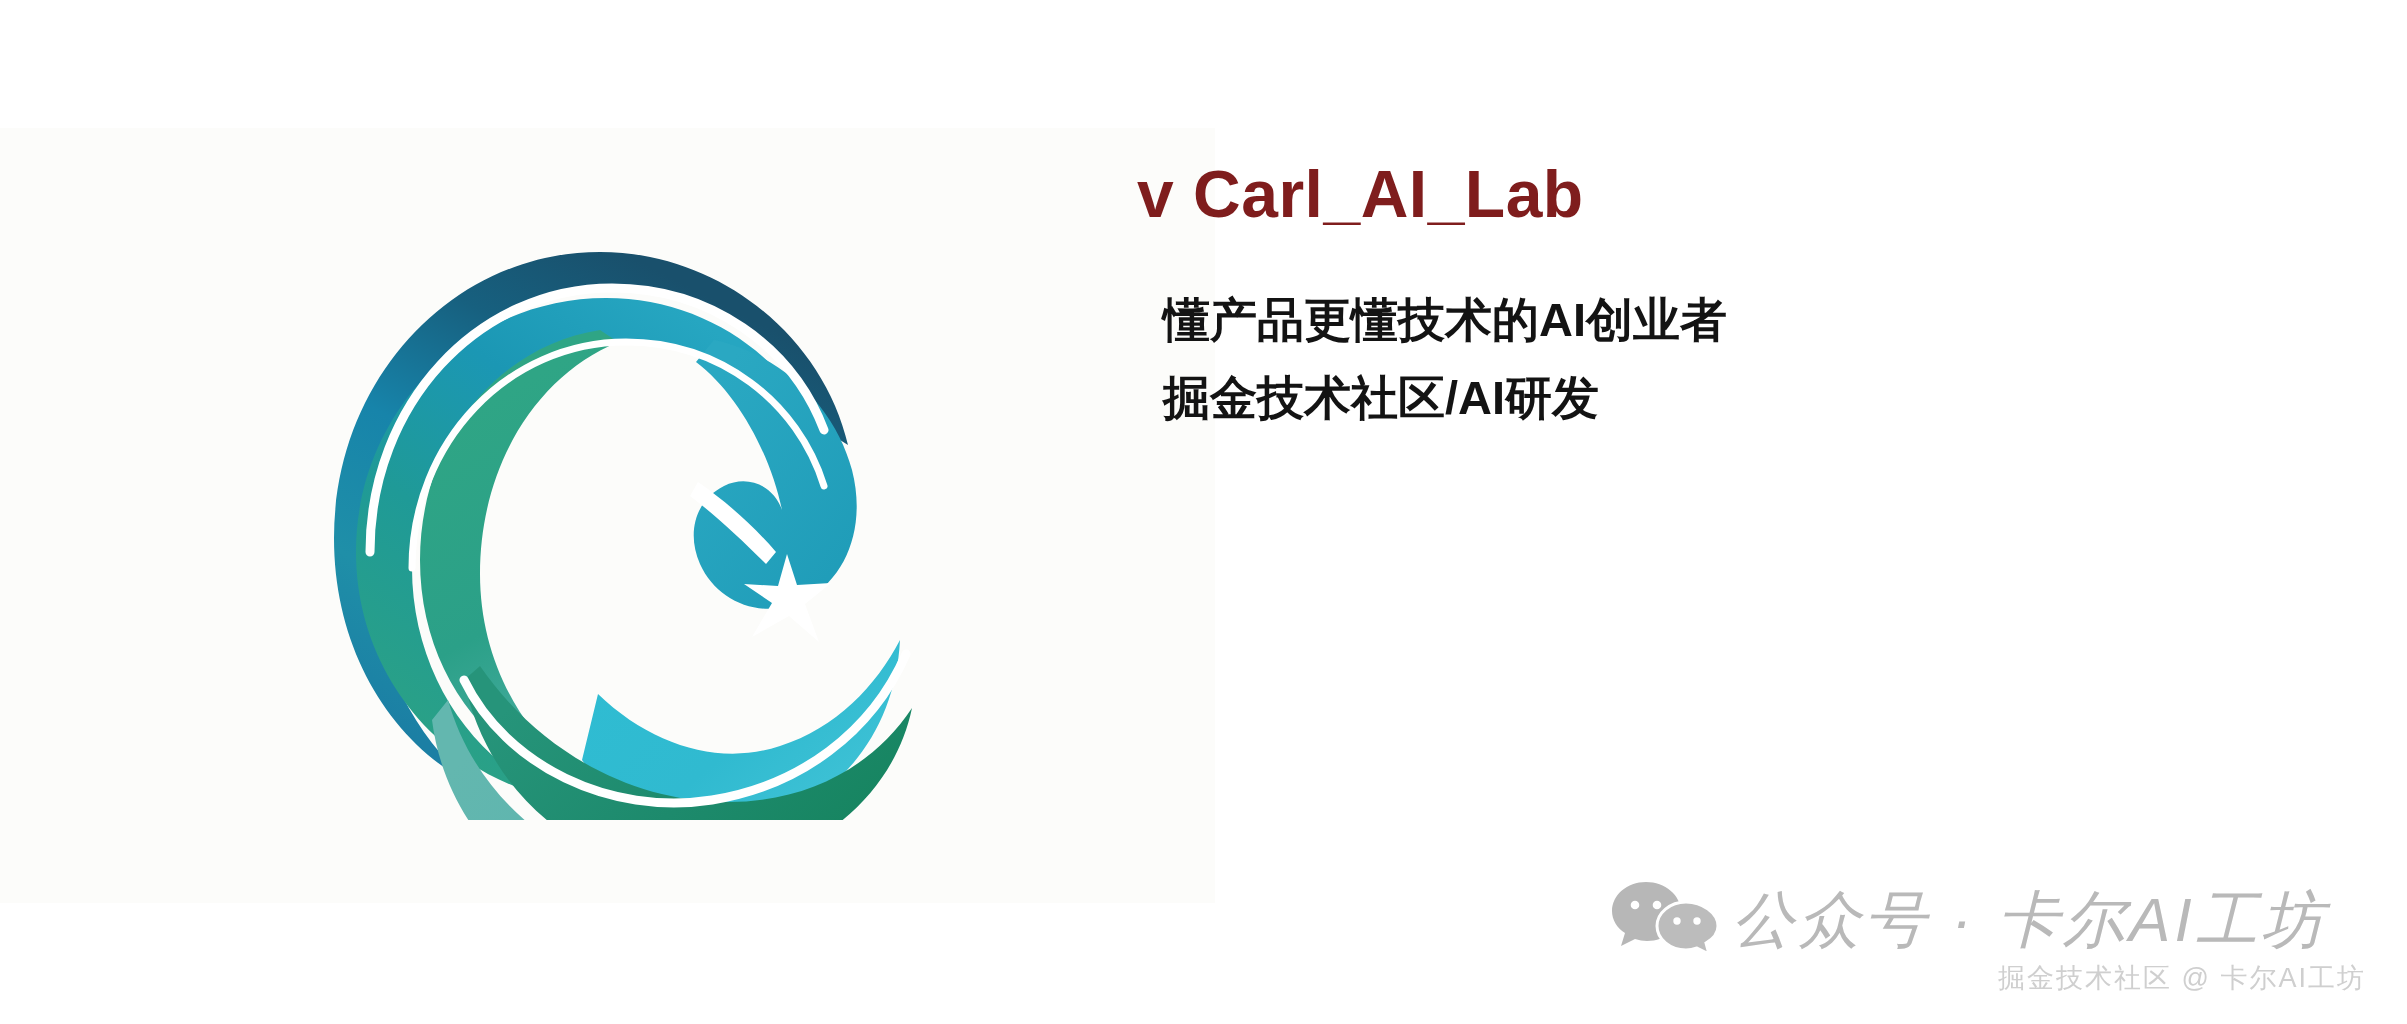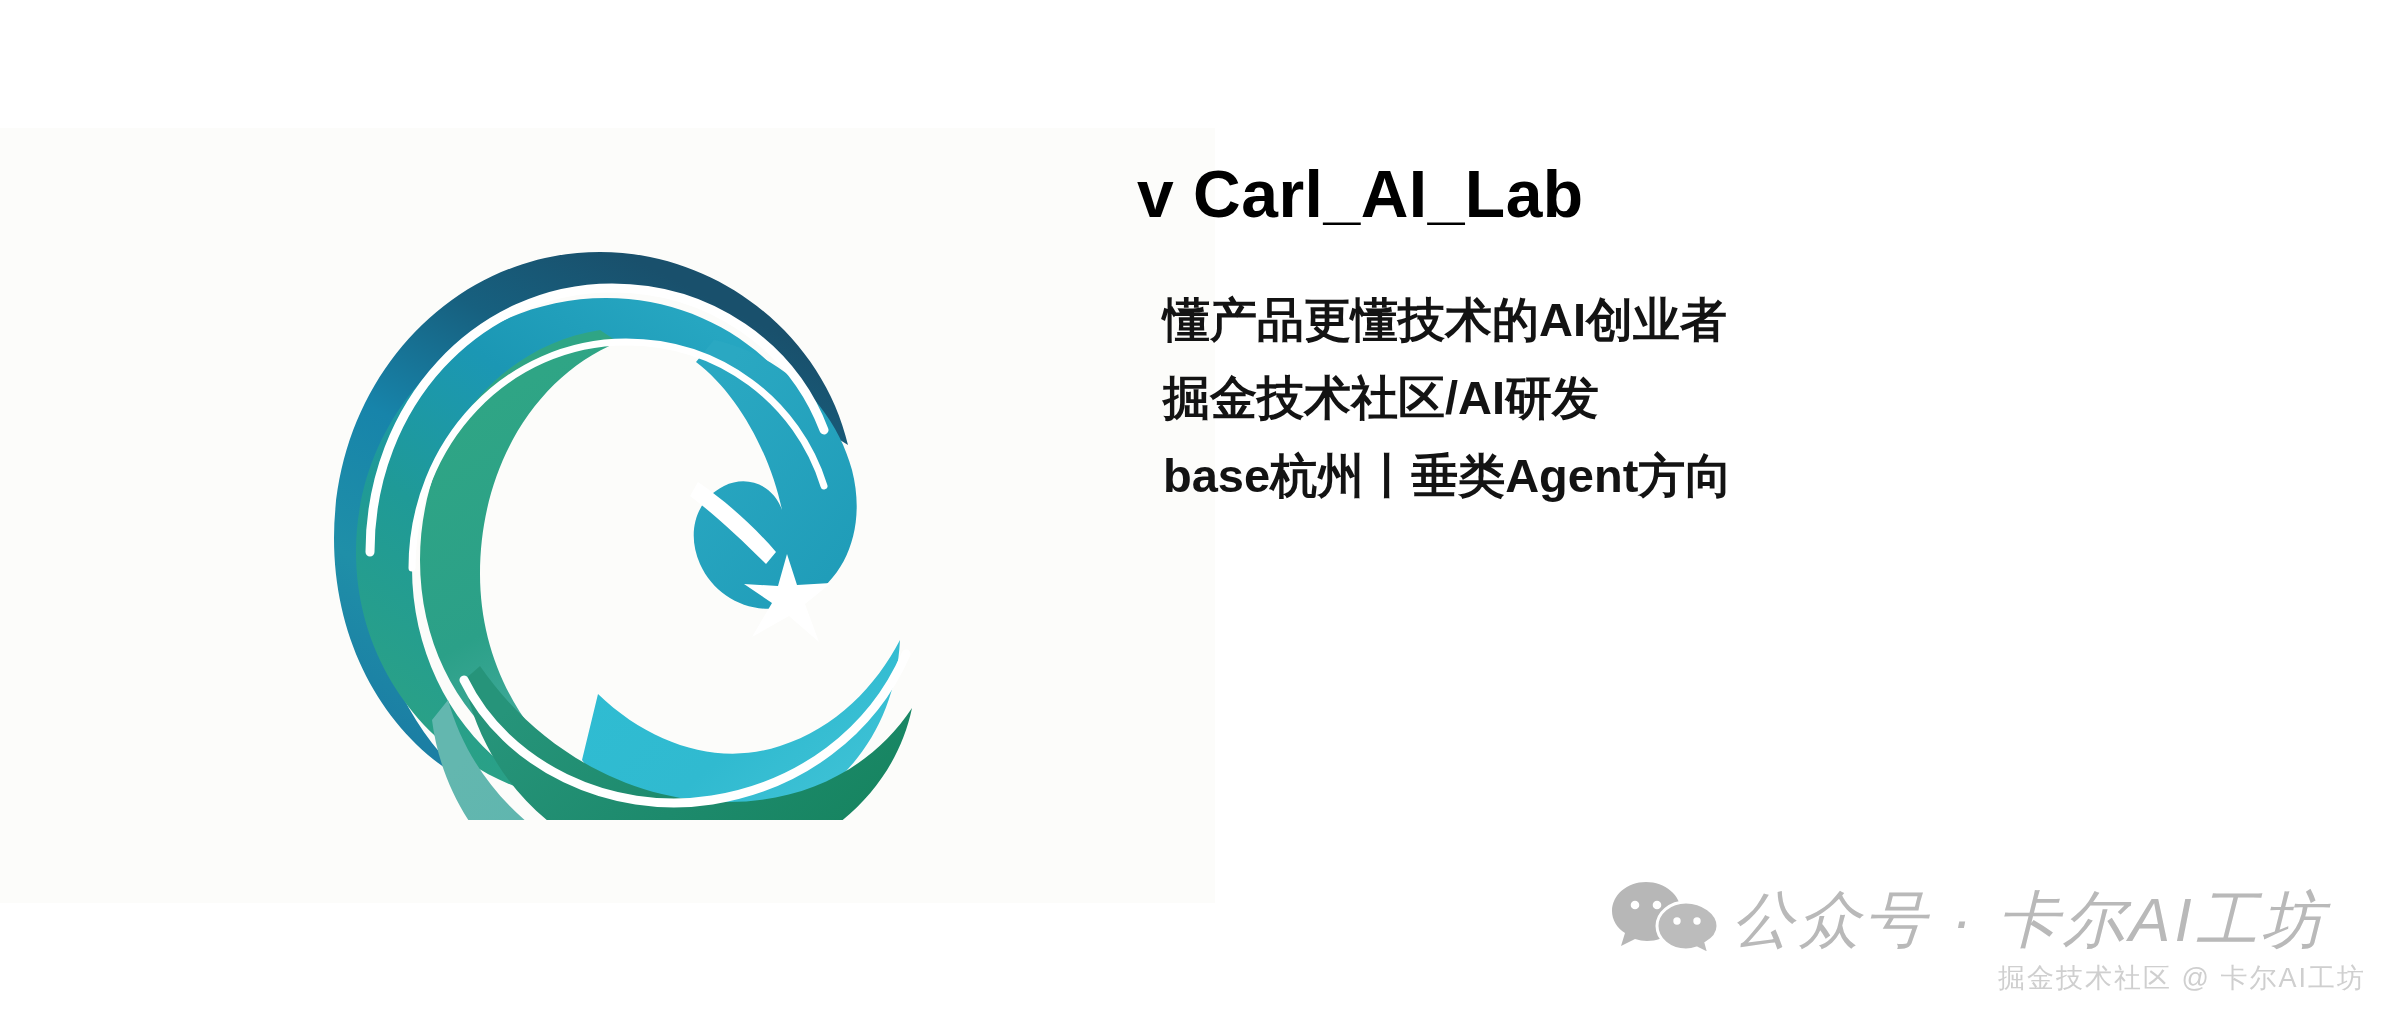--- a/index.html
+++ b/index.html
@@ -40,21 +40,21 @@
   
   .text-col {
     position: absolute;
     left: 1137px;
     top: 160px;
     width: 1160px;
   }
   .brand-title {
     font-size: 66px;
     font-weight: 700;
-    color: #000000;
+    color: #7f1d1d;
     letter-spacing: 0.5px;
     line-height: 1.05;
     margin: 0 0 0 0;
     white-space: nowrap;
     font-family: "Liberation Sans", "DejaVu Sans", sans-serif;
   }
   .tagline-block {
     margin-top: 52px;
   }
   .tagline {
@@ -219,21 +219,20 @@
                Z" fill="#ffffff"></path>
     </svg>
   </div>
 
   <div class="text-col">
     <div class="brand-title">v Carl_AI_Lab</div>
 
     <div class="tagline-block">
       <div class="tagline">懂产品更懂技术的AI创业者</div>
       <div class="tagline">掘金技术社区/AI研发</div>
-      <div class="tagline">base杭州丨垂类Agent方向</div>
     </div>
   </div>
 
   <div class="watermark">
     <span>
       <svg class="wechat-icon" viewBox="0 0 112 78" xmlns="http://www.w3.org/2000/svg" aria-hidden="true">
         <path d="M36 4 C 17 4, 2 17, 2 33 C 2 42, 7 50, 15 55 L 11 68 L 25 61
                  C 29 62, 33 63, 37 63 C 56 63, 71 50, 71 34 C 71 17, 55 4, 36 4 Z" fill="#b7b7b7"></path>
         <circle cx="25" cy="27" r="4.3" fill="#ffffff"></circle>
         <circle cx="47" cy="27" r="4.3" fill="#ffffff"></circle>

